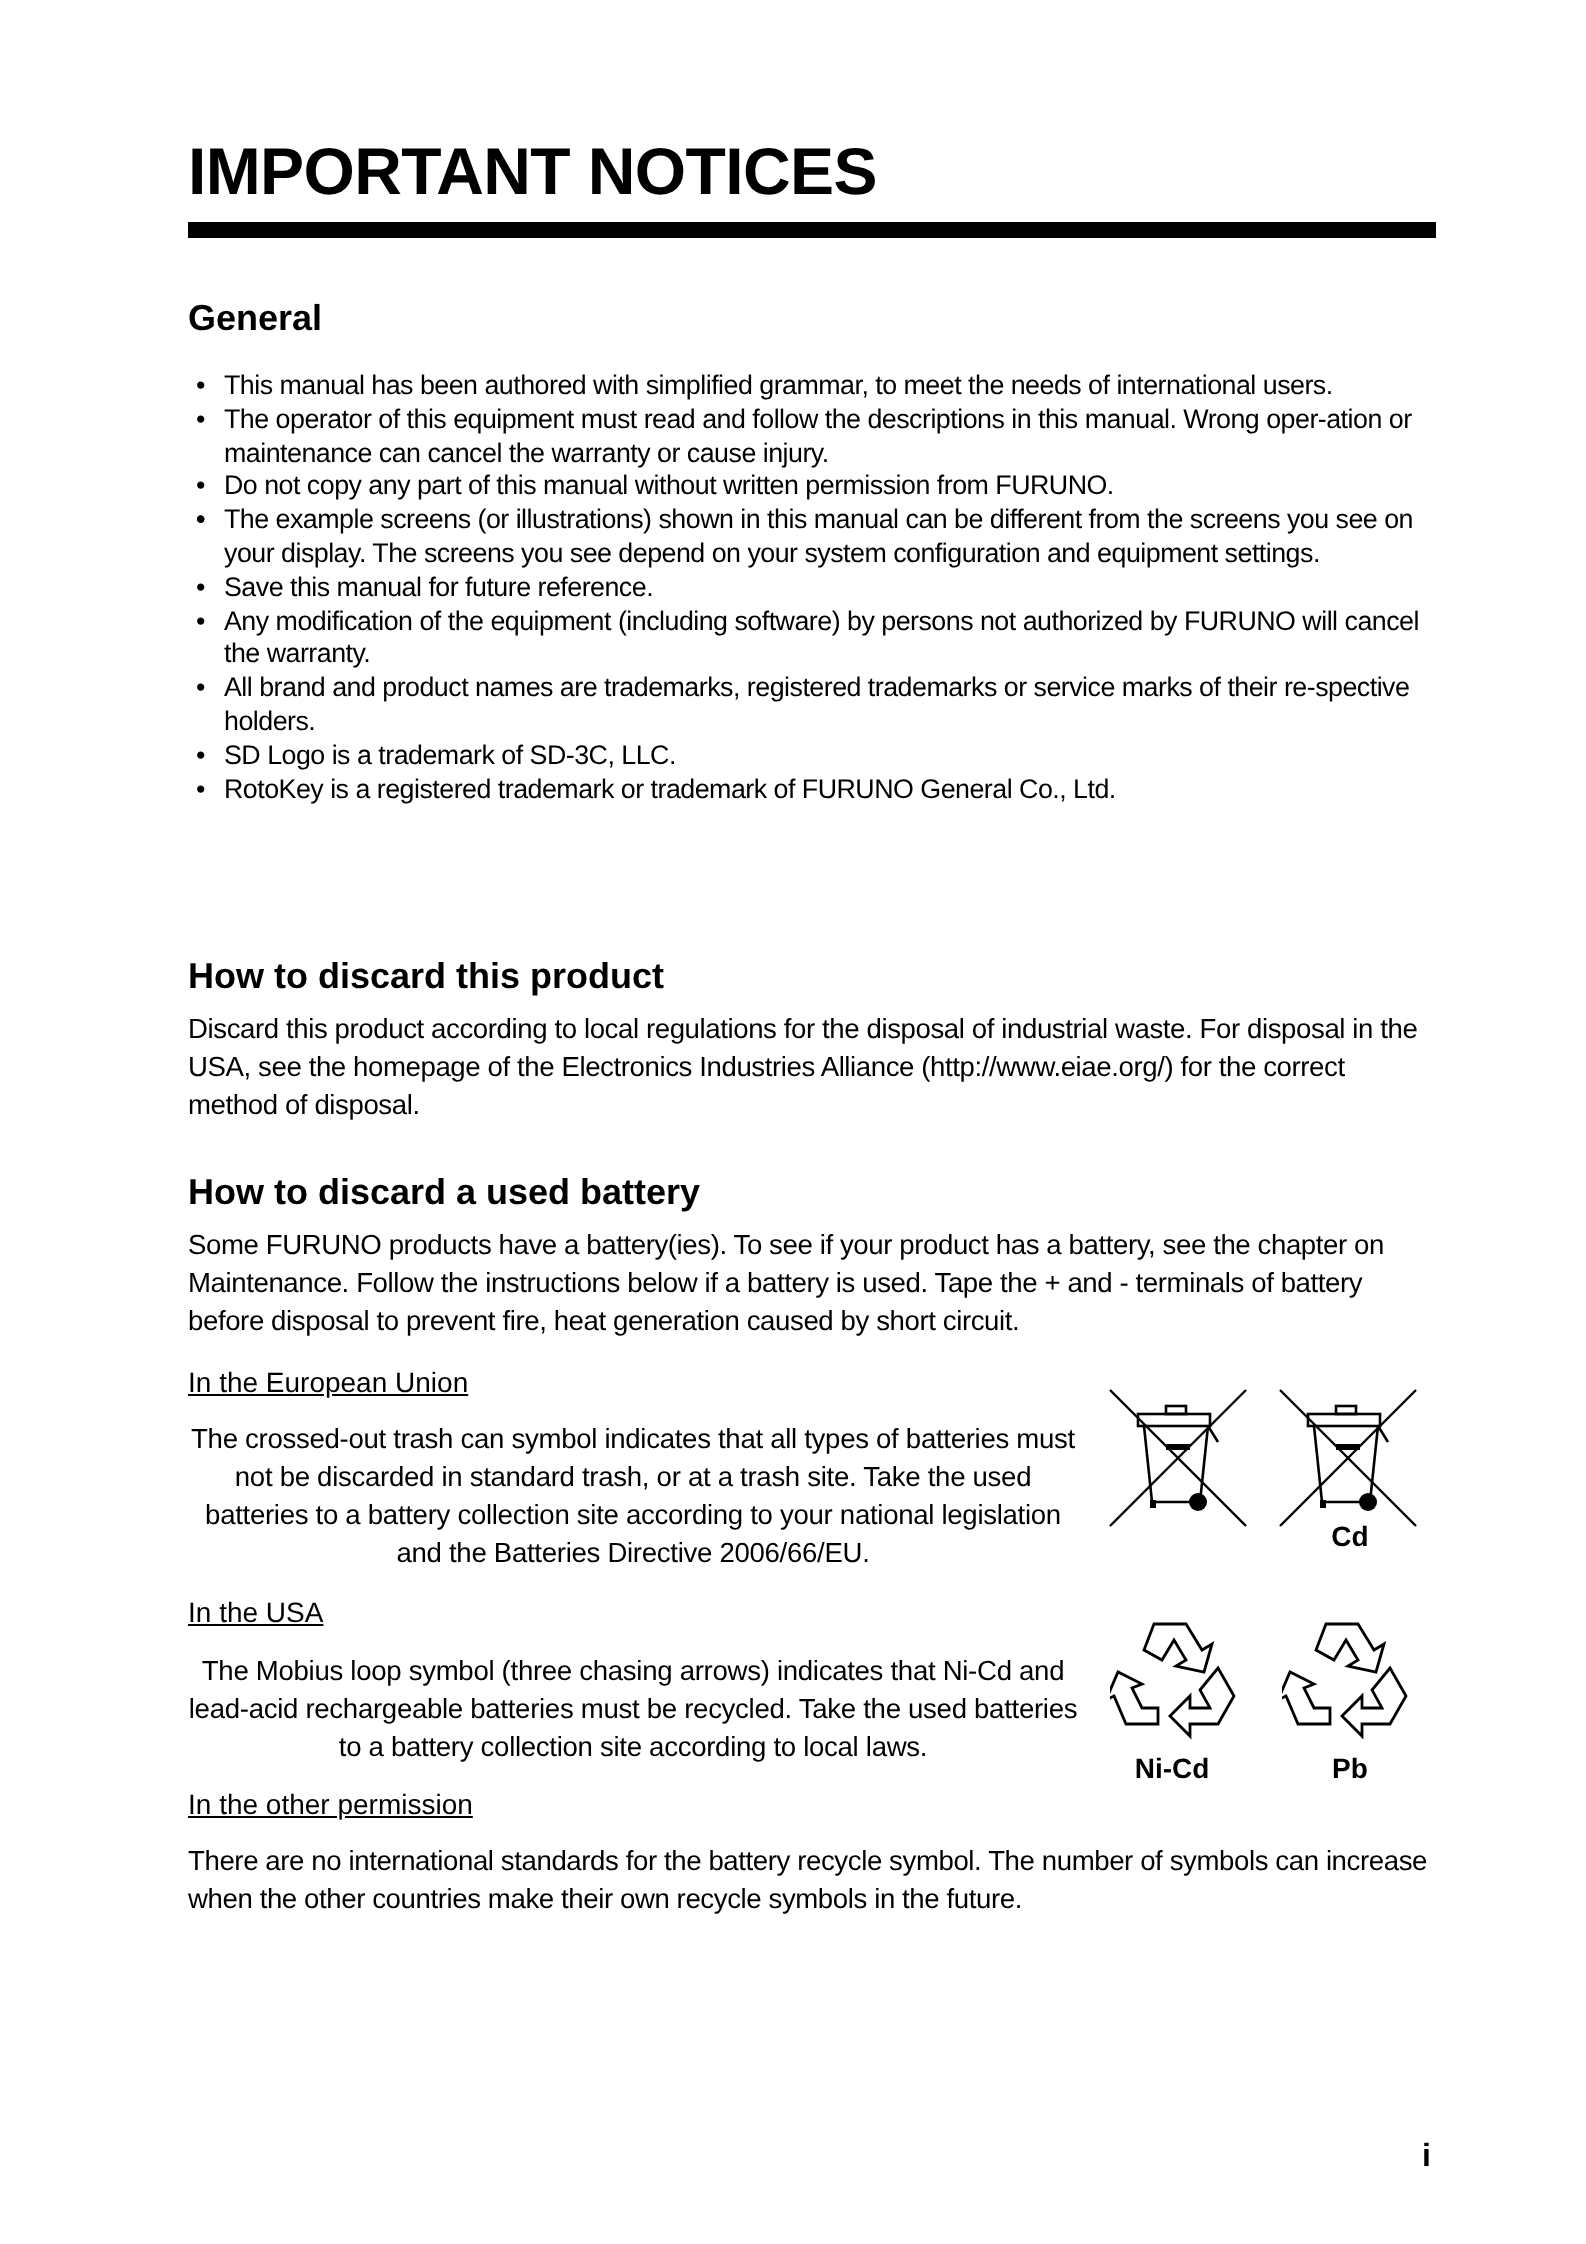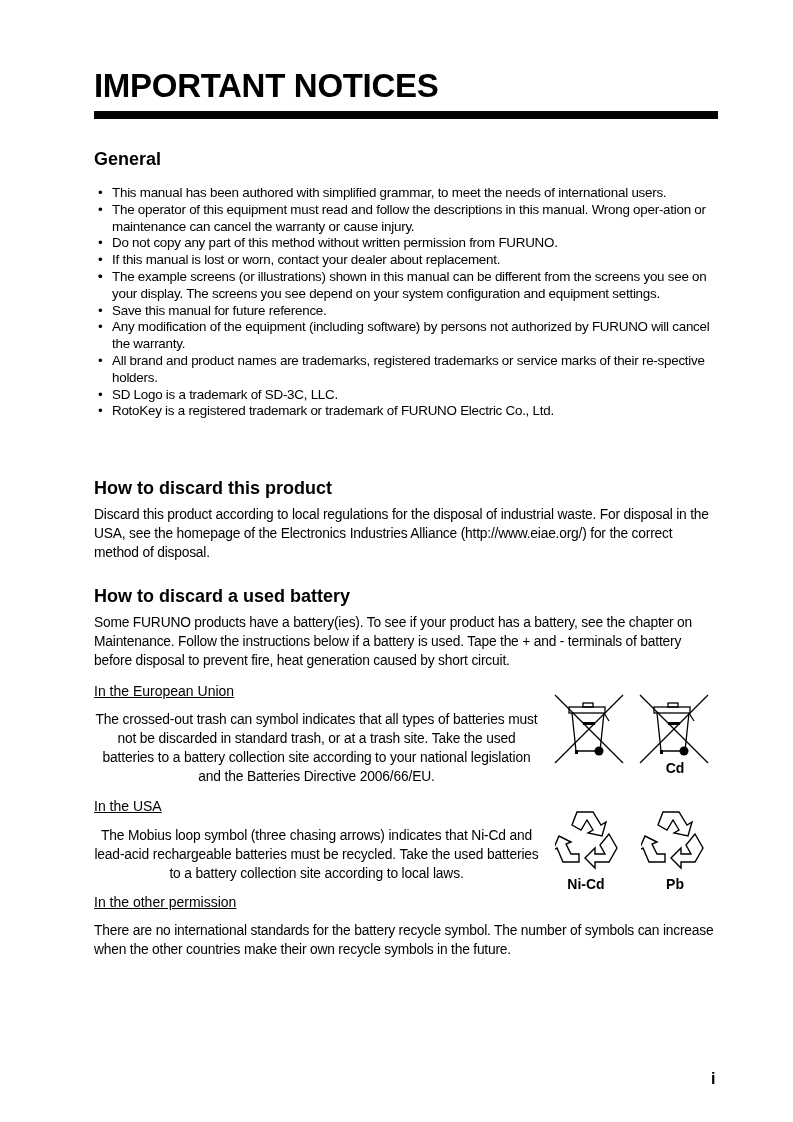--- a/index.html
+++ b/index.html
@@ -21,29 +21,29 @@
 <body>
 
 <h1 class="page-title">IMPORTANT NOTICES</h1>
 <div class="title-rule"></div>
 
 <h2 class="sec-h" style="top:148px;text-align:center;">General</h2>
 
 <ul class="bullets">
   <li><span class="dot">•</span><span>This manual has been authored with simplified grammar, to meet the needs of international users.</span></li>
   <li><span class="dot">•</span><span>The operator of this equipment must read and follow the descriptions in this manual. Wrong oper-ation or maintenance can cancel the warranty or cause injury.</span></li>
-  <li><span class="dot">•</span><span>Do not copy any part of this method without written permission from FURUNO.</span></li>
-  <li><span class="dot">•</span><span>If this manual is lost or worn, contact your dealer about replacement.</span></li>
+  <li><span class="dot">•</span><span>Do not copy any part of this manual without written permission from FURUNO.</span></li>
+  <li><span class="dot">•</span></li>
   <li><span class="dot">•</span></li>
   <li><span class="dot">•</span><span>The example screens (or illustrations) shown in this manual can be different from the screens you see on your display. The screens you see depend on your system configuration and equipment settings.</span></li>
   <li><span class="dot">•</span><span>Save this manual for future reference.</span></li>
   <li><span class="dot">•</span><span>Any modification of the equipment (including software) by persons not authorized by FURUNO will cancel the warranty.</span></li>
   <li><span class="dot">•</span><span>All brand and product names are trademarks, registered trademarks or service marks of their re-spective holders.</span></li>
   <li><span class="dot">•</span><span>SD Logo is a trademark of SD-3C, LLC.</span></li>
-  <li><span class="dot">•</span><span>RotoKey is a registered trademark or trademark of FURUNO Electric Co., Ltd.</span></li>
+  <li><span class="dot">•</span><span>RotoKey is a registered trademark or trademark of FURUNO General Co., Ltd.</span></li>
 </ul>
 
 <h2 class="sec-h" style="top:477px;">How to discard this product</h2>
 <p class="para" style="top:505px;">Discard this product according to local regulations for the disposal of industrial waste. For disposal in the USA, see the homepage of the Electronics Industries Alliance (http://www.eiae.org/) for the correct method of disposal.</p>
 
 <h2 class="sec-h" style="top:585px;">How to discard a used battery</h2>
 <p class="para" style="top:613px;">Some FURUNO products have a battery(ies). To see if your product has a battery, see the chapter on Maintenance. Follow the instructions below if a battery is used. Tape the + and - terminals of battery before disposal to prevent fire, heat generation caused by short circuit.</p>
 
 <h3 class="sub-h" style="top:682px;">In the European Union</h3>
 <p class="para narrow" style="top:710px;">The crossed-out trash can symbol indicates that all types of batteries must not be discarded in standard trash, or at a trash site. Take the used batteries to a battery collection site according to your national legislation and the Batteries Directive 2006/66/EU.</p>

